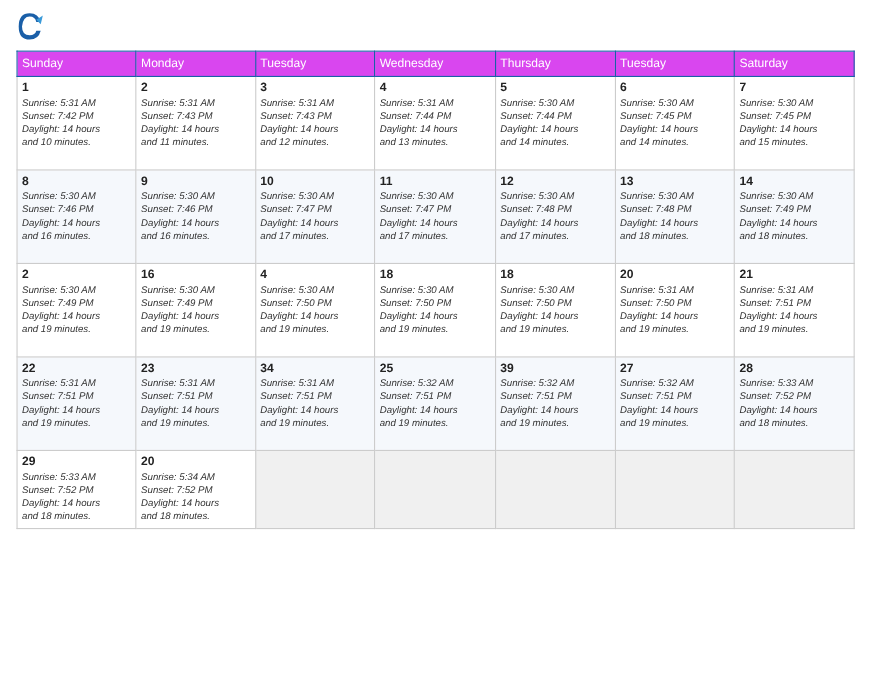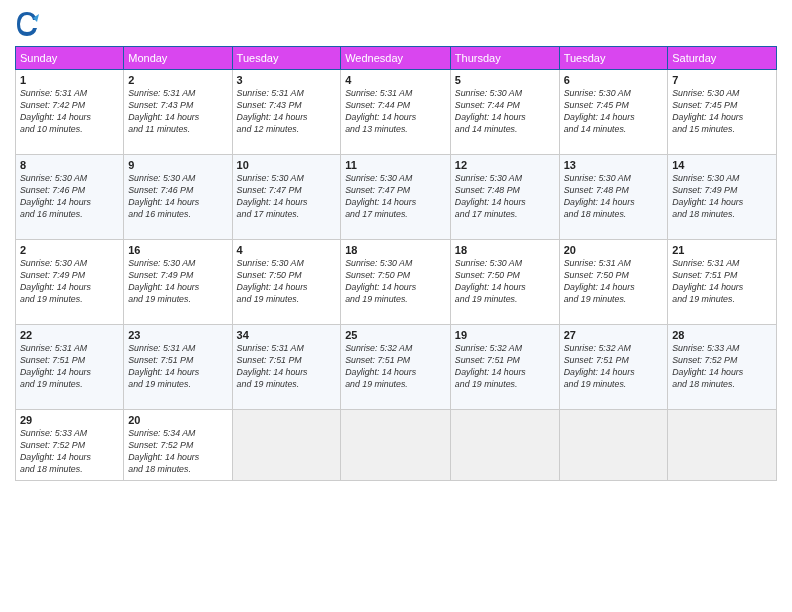--- a/index.html
+++ b/index.html
@@ -237,21 +237,21 @@
           </td>
           <td>
             <span class="day-num">34</span>
             <div class="day-info">Sunrise: 5:31 AM<br>Sunset: 7:51 PM<br>Daylight: 14 hours<br>and 19 minutes.</div>
           </td>
           <td>
             <span class="day-num">25</span>
             <div class="day-info">Sunrise: 5:32 AM<br>Sunset: 7:51 PM<br>Daylight: 14 hours<br>and 19 minutes.</div>
           </td>
           <td>
-            <span class="day-num">19</span>
+            <span class="day-num">39</span>
             <div class="day-info">Sunrise: 5:32 AM<br>Sunset: 7:51 PM<br>Daylight: 14 hours<br>and 19 minutes.</div>
           </td>
           <td>
             <span class="day-num">27</span>
             <div class="day-info">Sunrise: 5:32 AM<br>Sunset: 7:51 PM<br>Daylight: 14 hours<br>and 19 minutes.</div>
           </td>
           <td>
             <span class="day-num">28</span>
             <div class="day-info">Sunrise: 5:33 AM<br>Sunset: 7:52 PM<br>Daylight: 14 hours<br>and 18 minutes.</div>
           </td>

